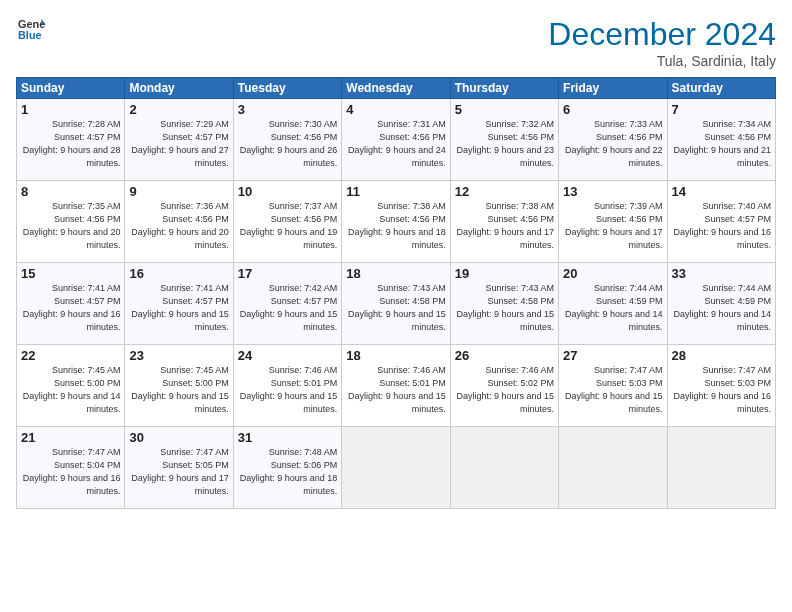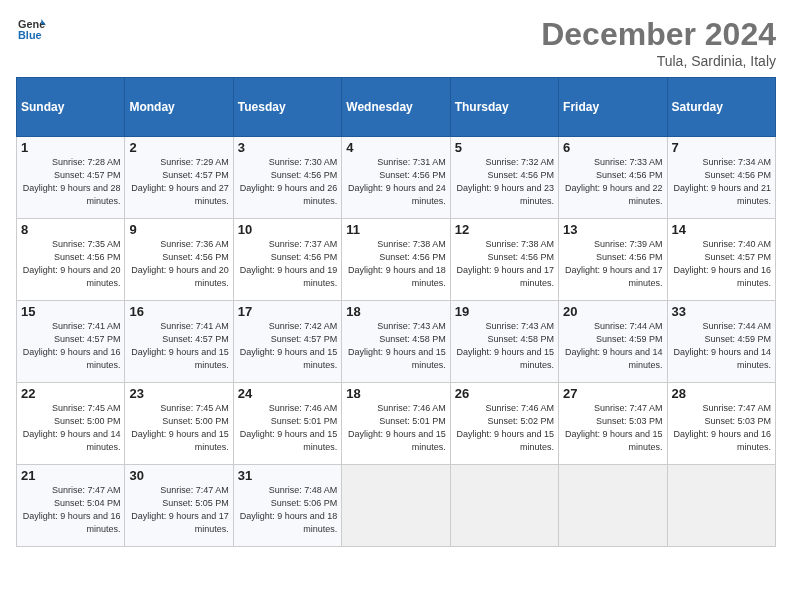--- a/index.html
+++ b/index.html
@@ -29,38 +29,38 @@
     .logo-icon {
       width: 28px;
       height: 28px;
       margin-left: 2px;
     }
     .title-block {
       text-align: right;
     }
     .month-title {
       font-size: 32px;
-      font-weight: bold;
-      color: #737373;
+      font-weight: normal;
+      color: #0369a1;
     }
     .location {
       font-size: 14px;
       color: #555;
     }
     table {
       width: 100%;
       border-collapse: collapse;
       table-layout: fixed;
     }
     thead tr th {
       background: #2a6db5;
       color: #fff;
       font-size: 12px;
       font-weight: bold;
-      padding: 22px 4px;
+      padding: 3px 4px;
       text-align: left;
       border: 1px solid #1e5a9a;
     }
     tbody tr td {
       border: 1px solid #ccc;
       vertical-align: top;
       padding: 3px 4px;
       font-size: 9.5px;
       color: #222;
       height: 82px;

